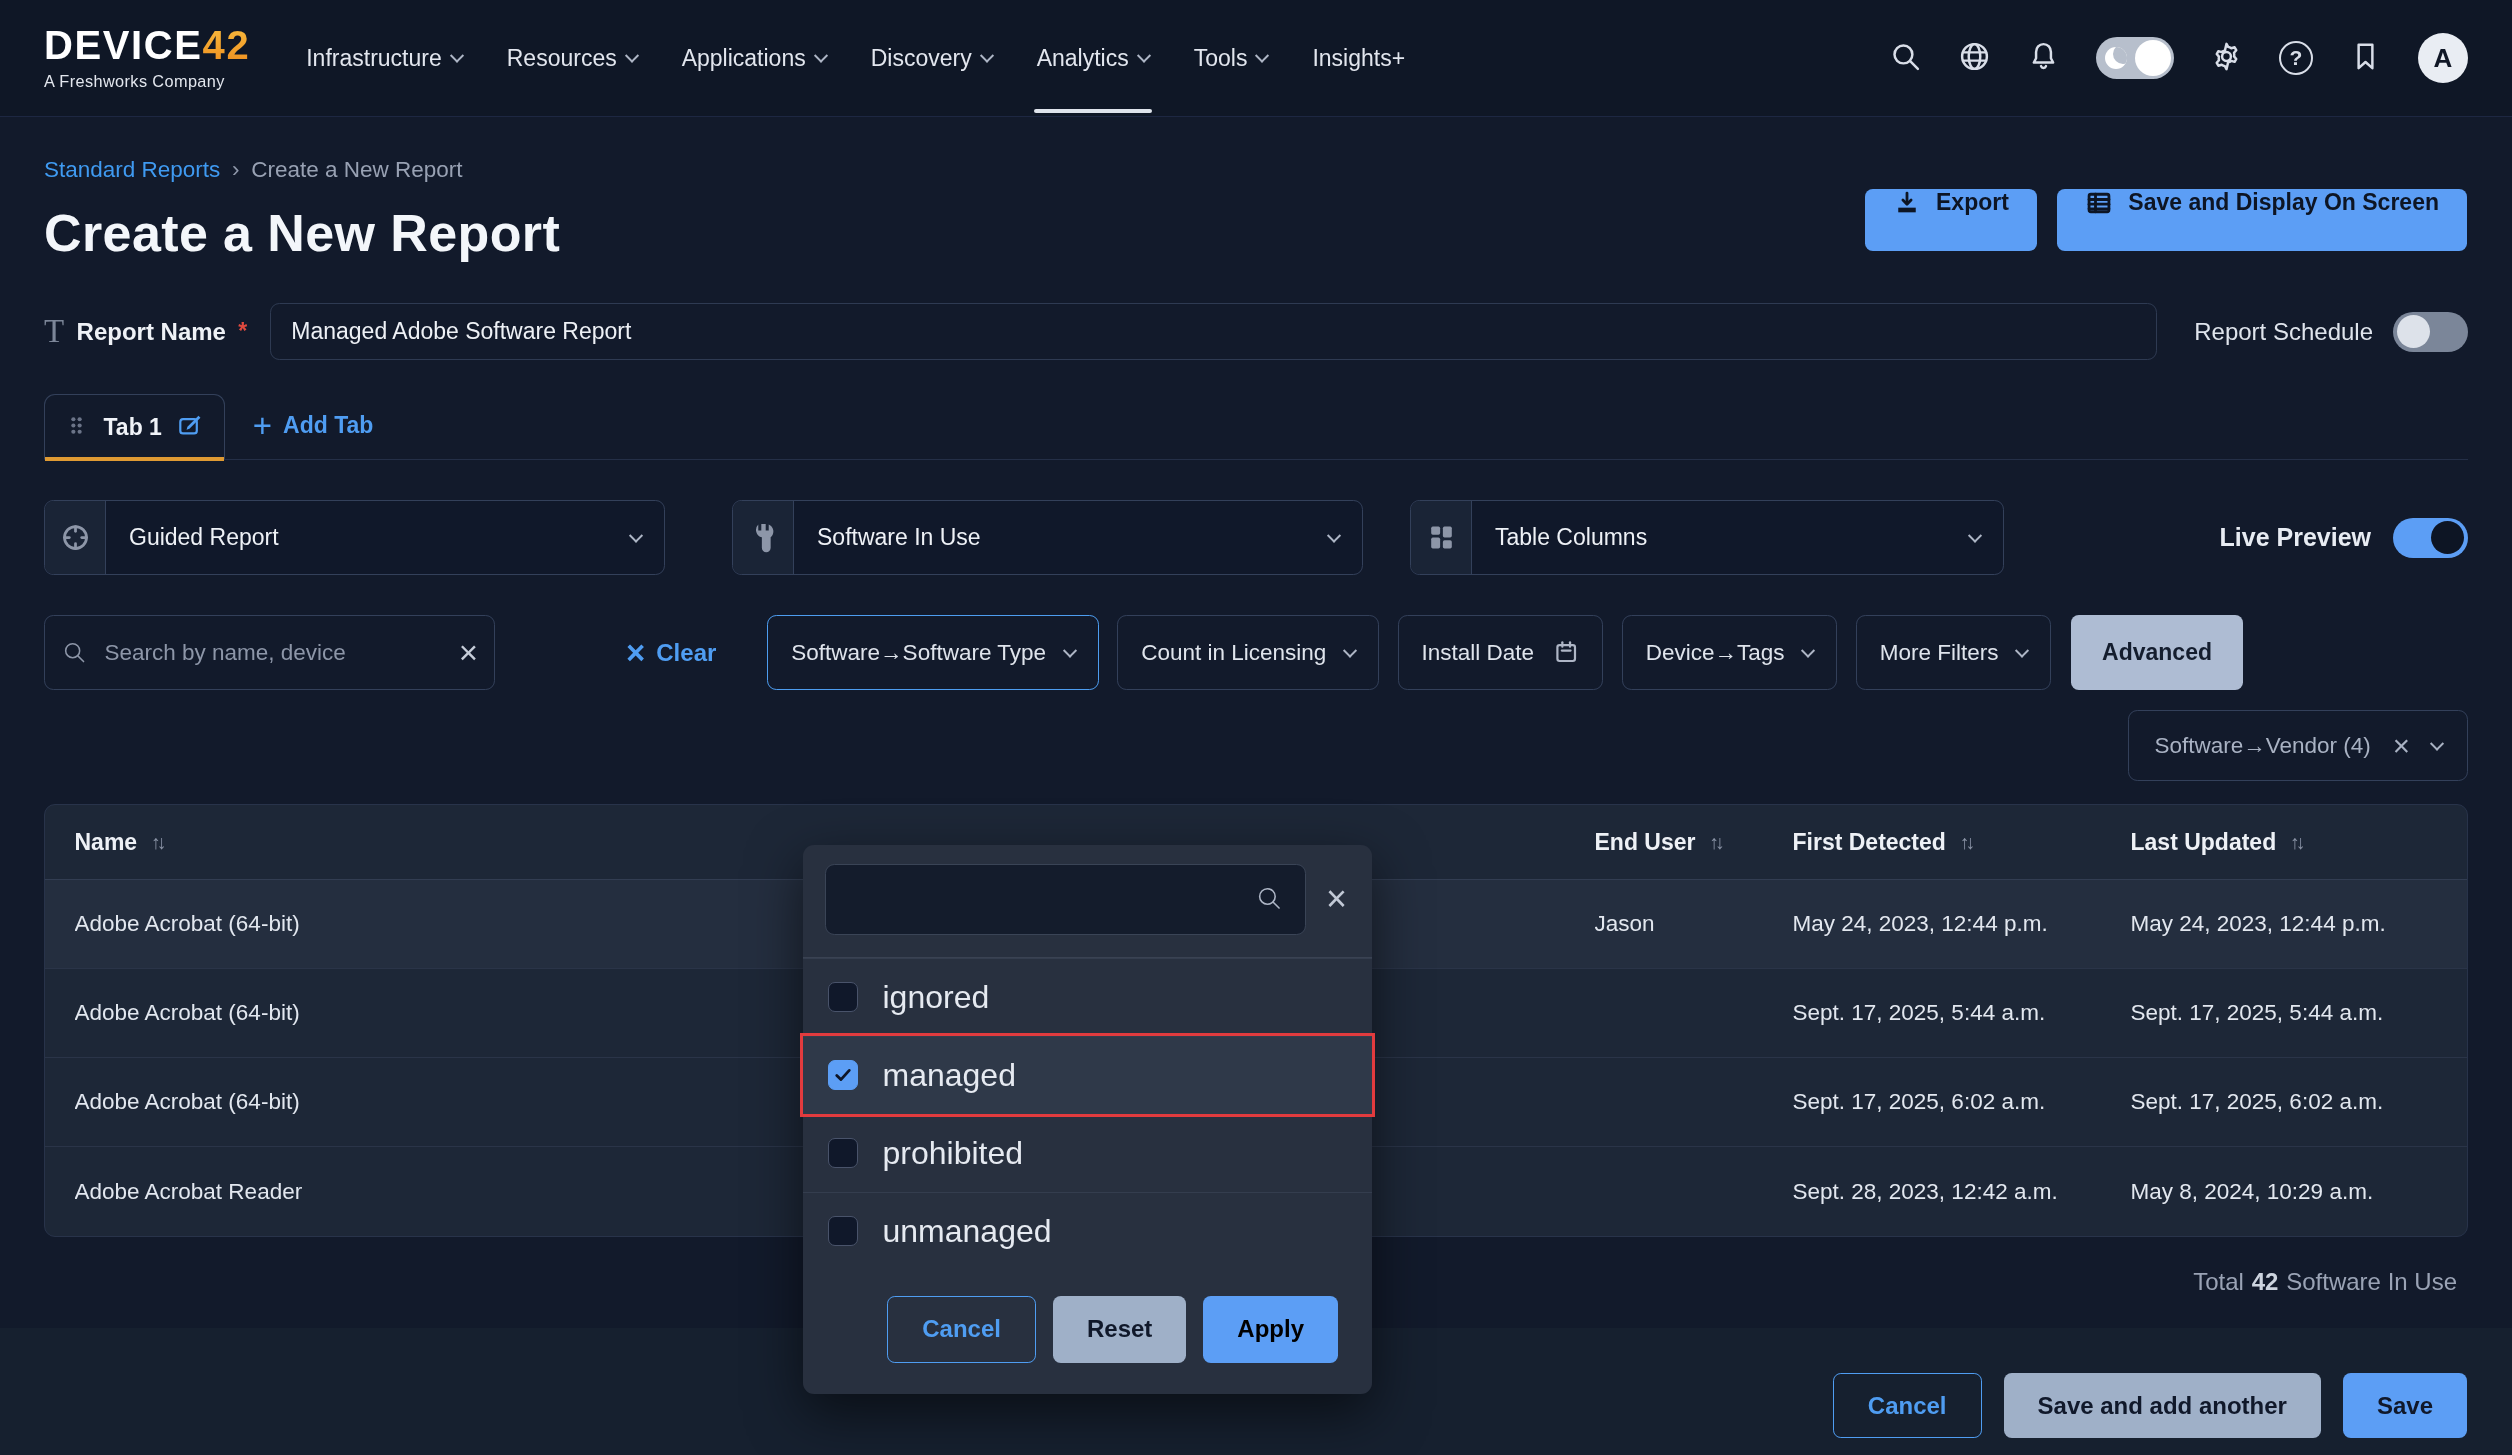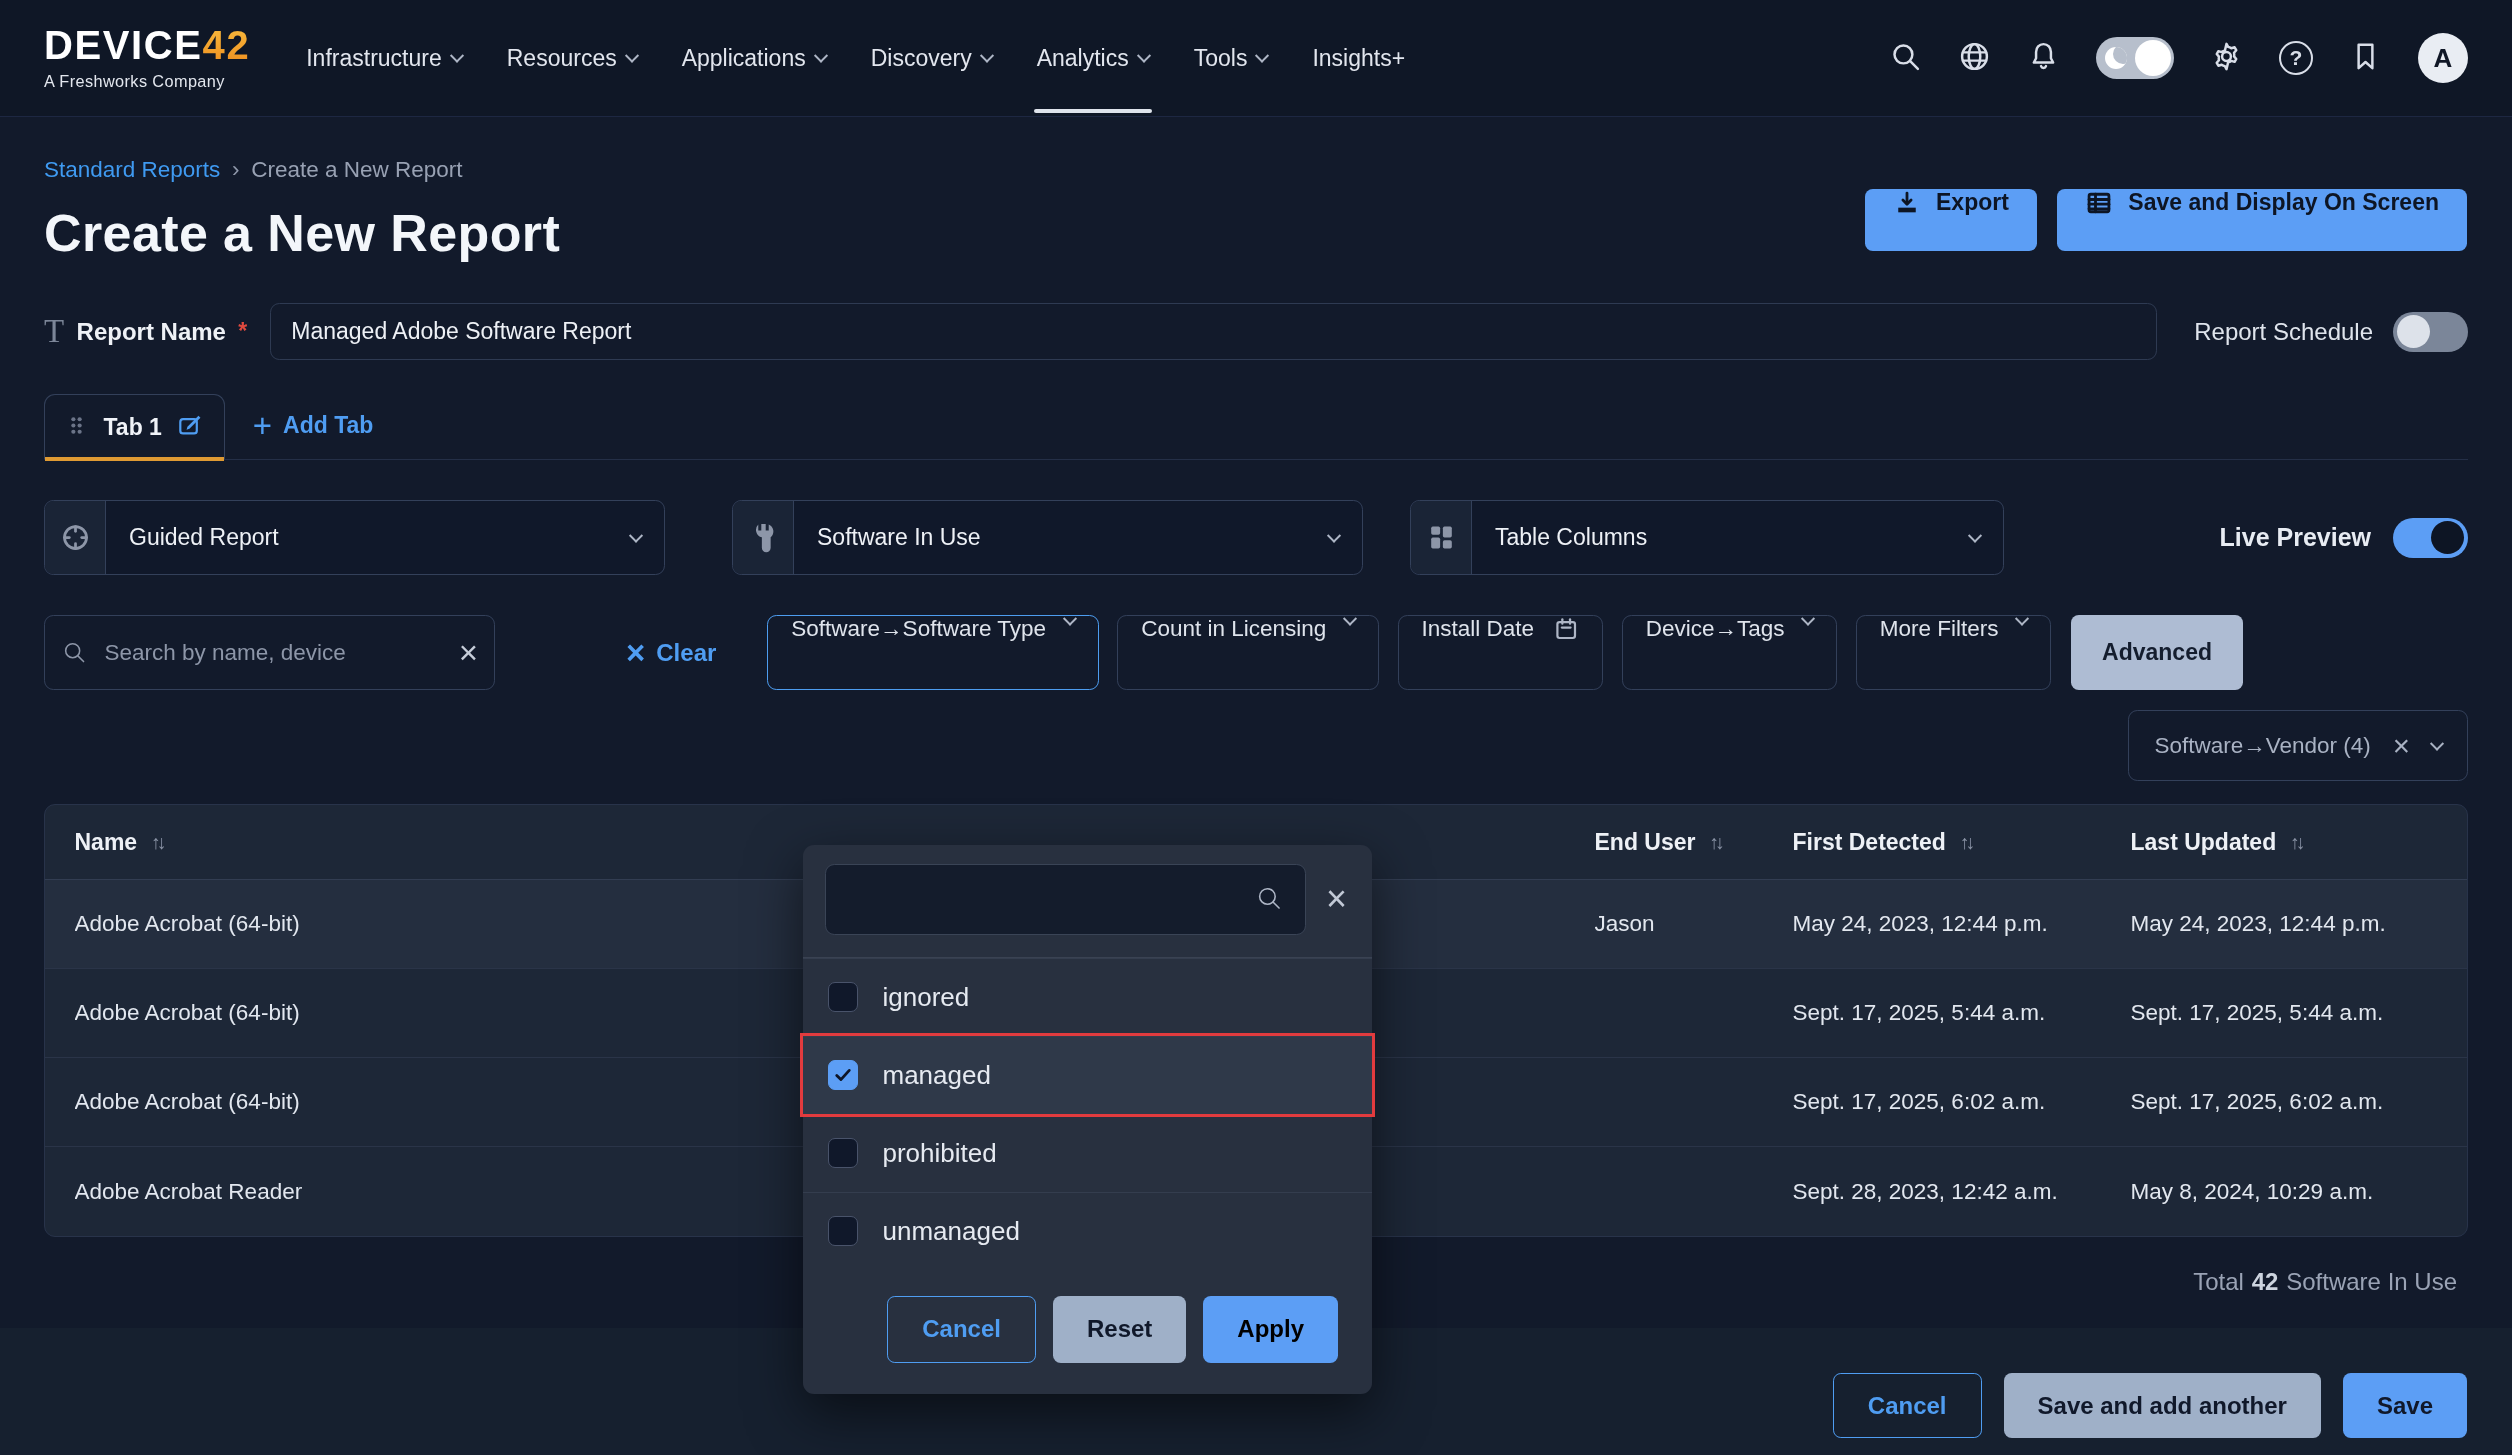--- a/index.html
+++ b/index.html
@@ -74,21 +74,21 @@
   .live { margin-left:auto; display:flex; align-items:center; gap:22px; font-size:25px; color:#e8ecf3; font-weight:600; }
 
   
   .filter-row { display:flex; align-items:center; margin-top:40px; }
   .searchbox { width:451px; height:75px; border:0.8px solid #33405a; border-radius:9.3px; display:flex; align-items:center; padding:0 16px; gap:15.5px; color:#8d96a8; }
   .searchbox input { flex:1; background:transparent; border:none; outline:none; color:#e8ecf3; font-size:22.5px; font-family:inherit; min-width:0; }
   .searchbox input::placeholder { color:#8d96a8; }
   .x-glyph { font-size:33px; color:#c6cdd9; line-height:1; cursor:pointer; }
   .clear { display:flex; align-items:center; gap:11px; color:#4f9df2; font-size:24px; font-weight:700; margin-left:131px; cursor:pointer; }
   .clear .x-glyph { color:#4f9df2; }
-  .filter-chip { display:flex; align-items:flex-start; gap:18.6px; height:75px; padding:0 23px; border:0.8px solid #33405a; border-radius:9.3px; font-size:22.5px; color:#dfe4ec; margin-left:18.6px; cursor:pointer; white-space:nowrap; }
+  .filter-chip { display:flex; align-items:center; gap:18.6px; height:75px; padding:0 23px; border:0.8px solid #33405a; border-radius:9.3px; font-size:22.5px; color:#dfe4ec; margin-left:18.6px; cursor:pointer; white-space:nowrap; }
   .filter-chip.active { border:1.6px solid #4d9df0; margin-left:51px; }
   .filter-chip svg { width:26.4px; height:26.4px; stroke:#aeb6c6; fill:none; stroke-width:2; stroke-linecap:round; }
   .advanced { height:75px; padding:0 31px; background:#aebcd3; color:#141d2e; font-size:23px; font-weight:600; border-radius:7.8px; display:flex; align-items:center; margin-left:20px; border:none; font-family:inherit; cursor:pointer; }
 
   .vendor-row { display:flex; justify-content:flex-end; margin-top:20px; }
   .vendor-chip { display:flex; align-items:center; gap:22px; height:71px; padding:0 25px; border:0.8px solid #33405a; border-radius:9.3px; color:#a9b2c3; font-size:22.5px; cursor:pointer; }
   .vendor-chip .x-glyph { font-size:29.5px; color:#a9b2c3; }
   .vendor-chip .chev { border-color:#a9b2c3; }
 
   
@@ -113,21 +113,21 @@
   .fbtn.outline { background:transparent; border:1.6px solid #4f9df2; color:#4f9df2; }
   .fbtn.gray { background:#9fb0c8; color:#10182a; }
   .fbtn.blue { background:#5c9ef5; color:#10182a; }
 
   
   .panel { position:absolute; top:688px; left:803px; width:569px; z-index:20; background:#28303f; border-radius:11px; box-shadow:0 18.6px 54px rgba(0,0,0,.55); }
   .panel-search { display:flex; align-items:center; gap:20px; padding:18.6px 22px 22px; border-bottom:0.8px solid #3a4252; }
   .panel-input { flex:1; height:71px; background:#141c2c; border:0.8px solid #3a4456; border-radius:9.3px; display:flex; align-items:center; padding:0 20px; color:#aeb6c6; }
   .panel-input input { flex:1; background:transparent; border:none; outline:none; color:#e8ecf3; font-size:22.5px; font-family:inherit; min-width:0; }
   .panel-x { font-size:36px; color:#c2c9d6; margin-right:3.1px; cursor:pointer; line-height:1; }
-  .option { display:flex; align-items:center; gap:25px; height:78px; padding:10px 25px; font-size:26px; color:#e6eaf1; border-top:0.8px solid #343d4e; cursor:pointer; }
+  .option { display:flex; align-items:center; gap:25px; height:78px; padding:10px 25px; font-size:32px; color:#e6eaf1; border-top:0.8px solid #343d4e; cursor:pointer; }
   .option:first-of-type { border-top:none; }
   .option.checked-row { background:#2f3949; outline:3.1px solid #e23b3e; outline-offset:-0.8px; }
   .cb { width:29.5px; height:29.5px; border-radius:7px; border:1.6px solid #49536a; background:#10182a; flex:none; display:flex; align-items:center; justify-content:center; }
   .cb.checked { background:#5c9ef5; border-color:#5c9ef5; }
   .cb svg { width:20px; height:20px; stroke:#0e1526; fill:none; stroke-width:3.4; stroke-linecap:round; stroke-linejoin:round; }
   .panel-actions { display:flex; justify-content:flex-end; gap:17px; padding:26.4px 34px 31px; }
   .pbtn { height:67px; border-radius:7.8px; font-size:24px; font-weight:700; padding:0 34px; display:flex; align-items:center; font-family:inherit; border:none; cursor:pointer; }
   .pbtn.cancel { background:transparent; border:1.6px solid #4f9df2; color:#4f9df2; }
   .pbtn.reset { background:#9fb0c8; color:#10182a; }
   .pbtn.apply { background:#5c9ef5; color:#000000; }

